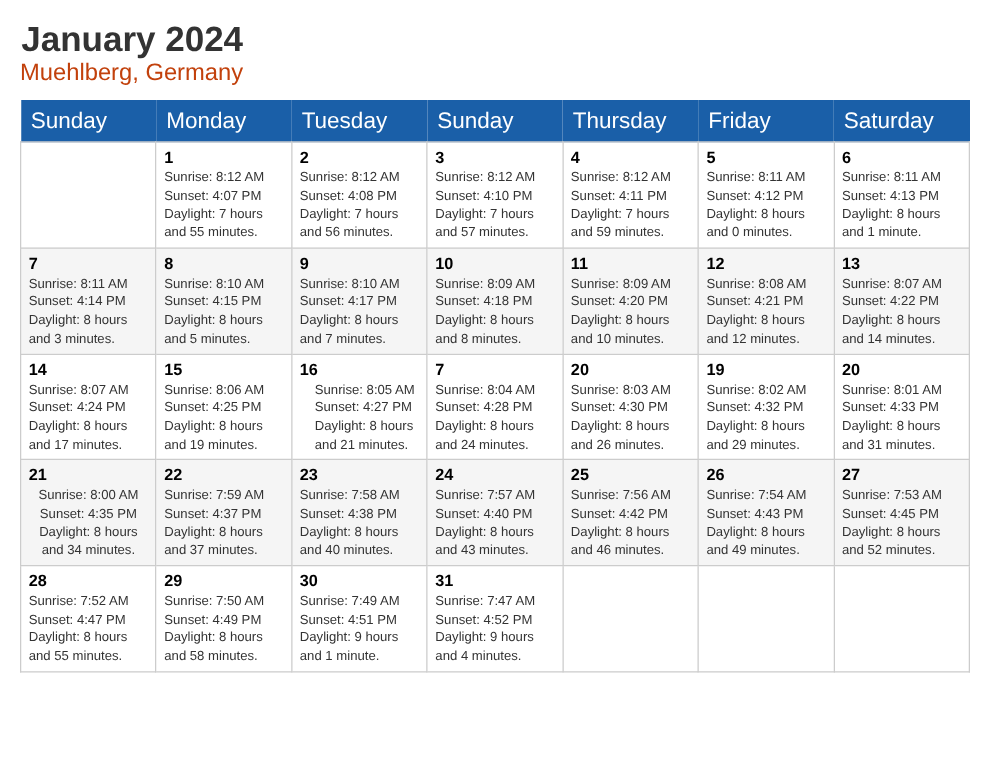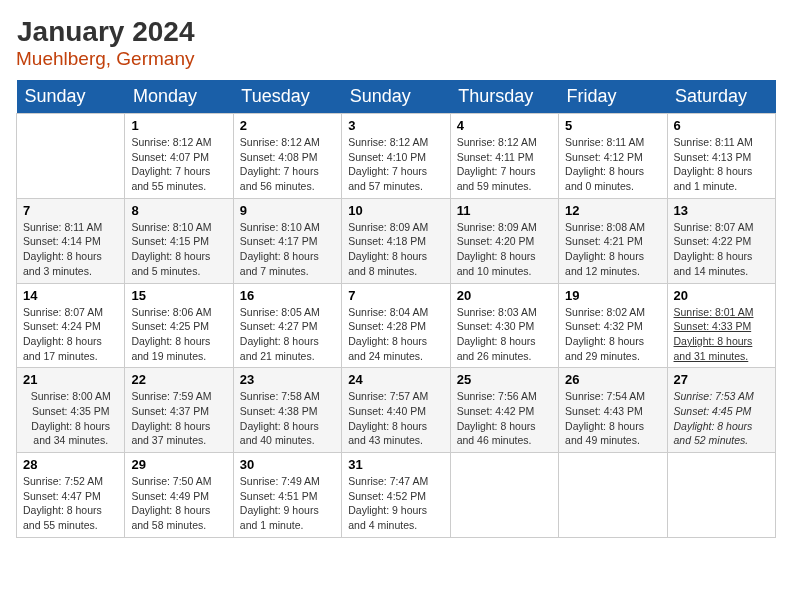--- a/index.html
+++ b/index.html
@@ -210,21 +210,21 @@
         </td>
         <td>
           <span class="day-number">15</span>
           <div class="cell-info" style="white-space: pre-line;">Sunrise: 8:06 AM
 Sunset: 4:25 PM
 Daylight: 8 hours
 and 19 minutes.</div>
         </td>
         <td>
           <span class="day-number">16</span>
-          <div class="cell-info" style="white-space: pre-line;">Sunrise: 8:05 AM
+          <div class="cell-info" style="white-space: pre-line; margin-left: 12px;">Sunrise: 8:05 AM
 Sunset: 4:27 PM
 Daylight: 8 hours
 and 21 minutes.</div>
         </td>
         <td>
           <span class="day-number">7</span>
           <div class="cell-info" style="white-space: pre-line;">Sunrise: 8:04 AM
 Sunset: 4:28 PM
 Daylight: 8 hours
 and 24 minutes.</div>
@@ -238,21 +238,21 @@
         </td>
         <td>
           <span class="day-number">19</span>
           <div class="cell-info" style="white-space: pre-line;">Sunrise: 8:02 AM
 Sunset: 4:32 PM
 Daylight: 8 hours
 and 29 minutes.</div>
         </td>
         <td>
           <span class="day-number">20</span>
-          <div class="cell-info" style="white-space: pre-line; text-decoration: underline;">Sunrise: 8:01 AM
+          <div class="cell-info" style="white-space: pre-line;">Sunrise: 8:01 AM
 Sunset: 4:33 PM
 Daylight: 8 hours
 and 31 minutes.</div>
         </td>
       </tr>
       <tr>
         <td>
           <span class="day-number">21</span>
           <div class="cell-info" style="white-space: pre-line; text-align: center;">Sunrise: 8:00 AM
 Sunset: 4:35 PM
@@ -289,21 +289,21 @@
         </td>
         <td>
           <span class="day-number">26</span>
           <div class="cell-info" style="white-space: pre-line;">Sunrise: 7:54 AM
 Sunset: 4:43 PM
 Daylight: 8 hours
 and 49 minutes.</div>
         </td>
         <td>
           <span class="day-number">27</span>
-          <div class="cell-info" style="white-space: pre-line; font-style: italic;">Sunrise: 7:53 AM
+          <div class="cell-info" style="white-space: pre-line;">Sunrise: 7:53 AM
 Sunset: 4:45 PM
 Daylight: 8 hours
 and 52 minutes.</div>
         </td>
       </tr>
       <tr>
         <td>
           <span class="day-number">28</span>
           <div class="cell-info" style="white-space: pre-line;">Sunrise: 7:52 AM
 Sunset: 4:47 PM

